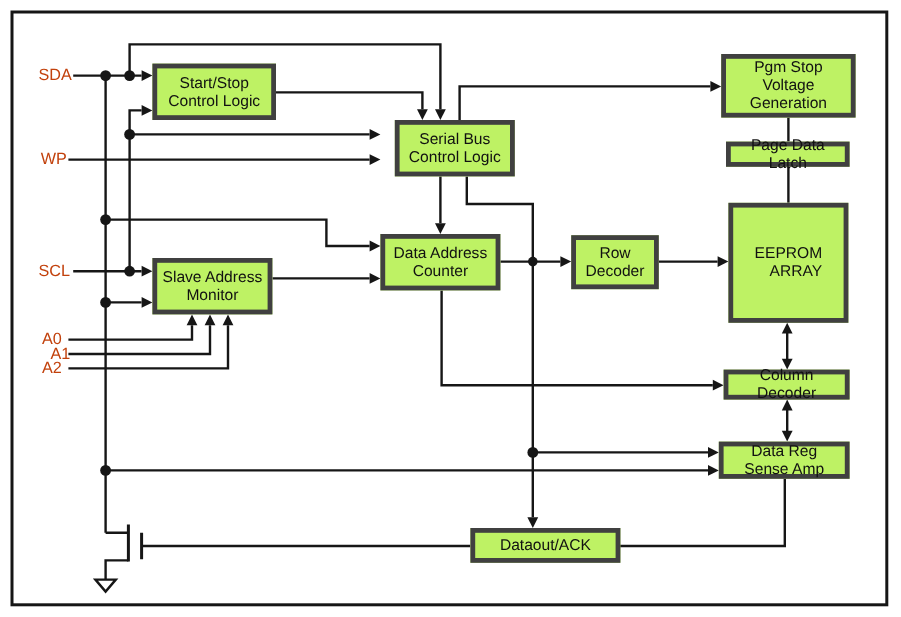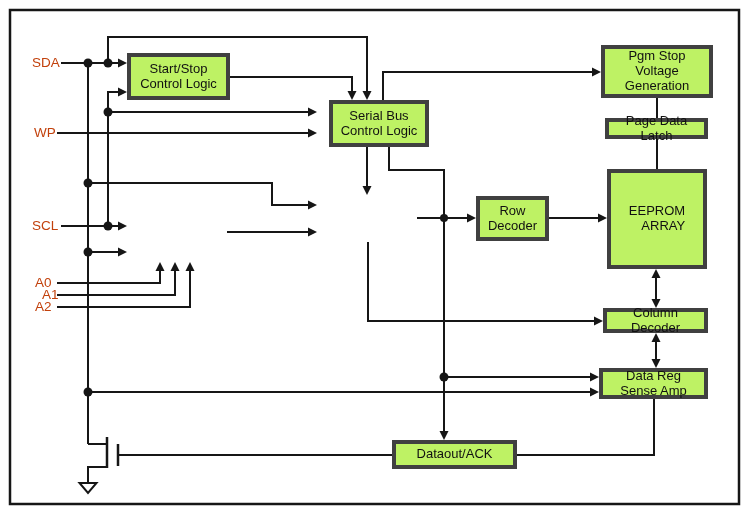--- a/index.html
+++ b/index.html
@@ -137,21 +137,29 @@
   <div class="block" style="left:607px;top:169px;width:100px;height:100px;text-align:right;">
     <span>EEPROM
 ARRAY</span>
   </div>
 
   <div class="block" style="left:476px;top:196px;width:73px;height:45px;">
     <span>Row
 Decoder</span>
   </div>
 
+  <div class="block" style="left:317px;top:195px;width:100px;height:47px;">
+    <span>Data Address
+Counter</span>
+  </div>
 
+  <div class="block" style="left:127px;top:215px;width:100px;height:47px;">
+    <span>Slave Address
+Monitor</span>
+  </div>
 
   <div class="block" style="left:603px;top:308px;width:105px;height:25px;">
     <span>Column Decoder</span>
   </div>
 
   <div class="block" style="left:599px;top:368px;width:109px;height:31px;">
     <span>Data Reg
 Sense Amp</span>
   </div>
 

